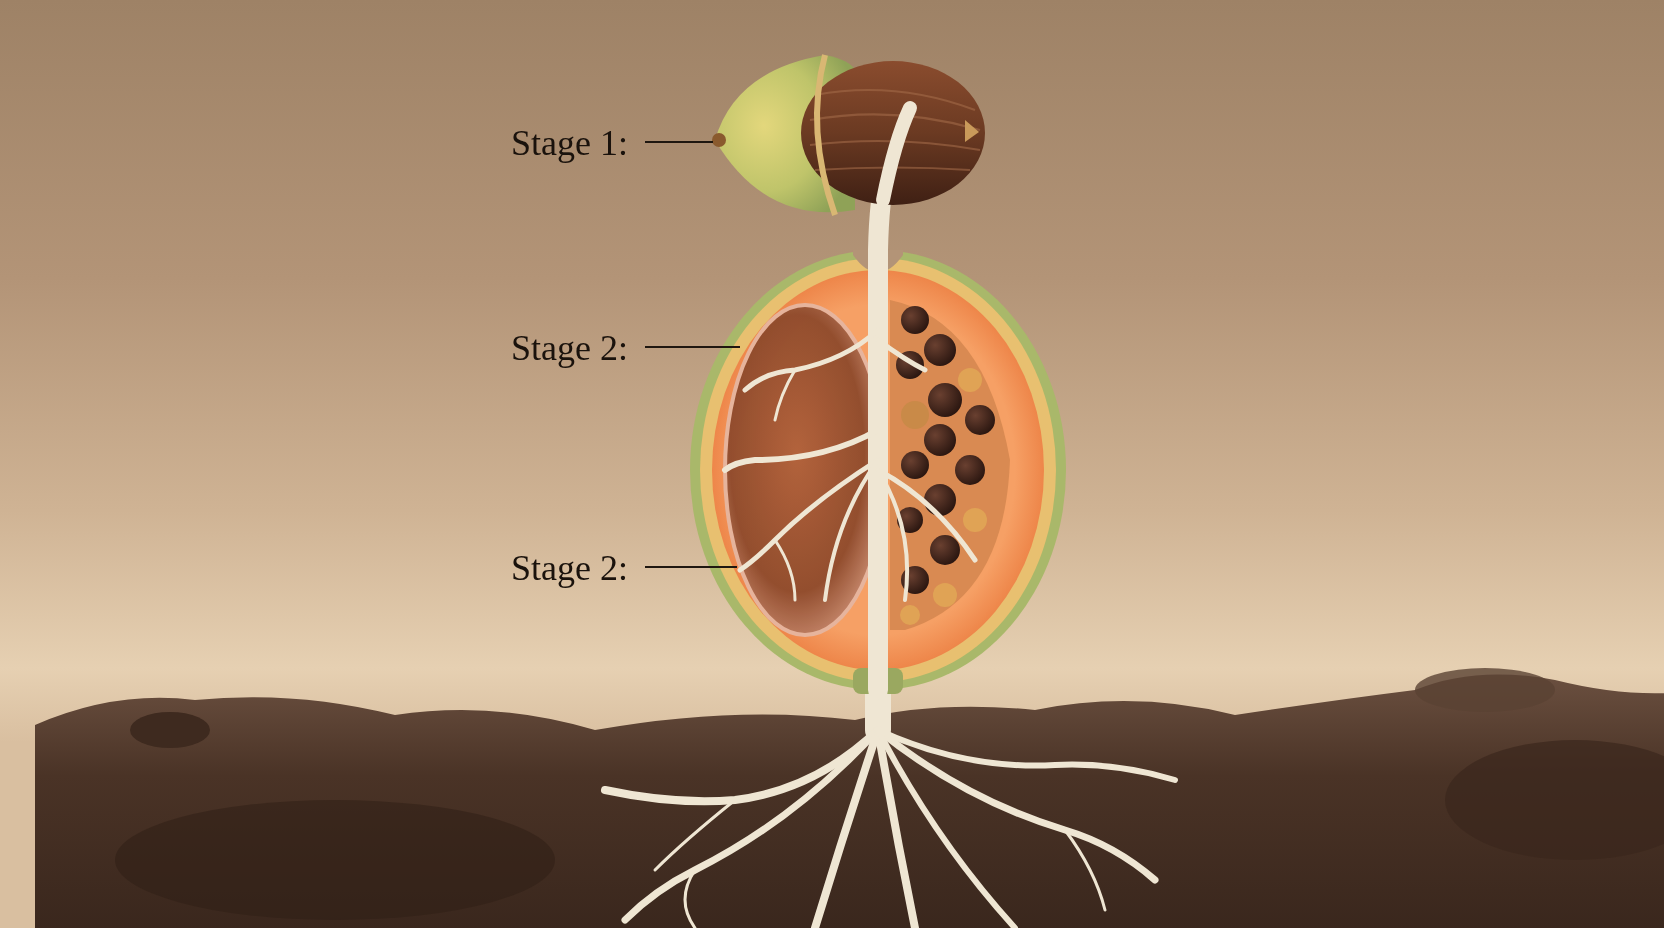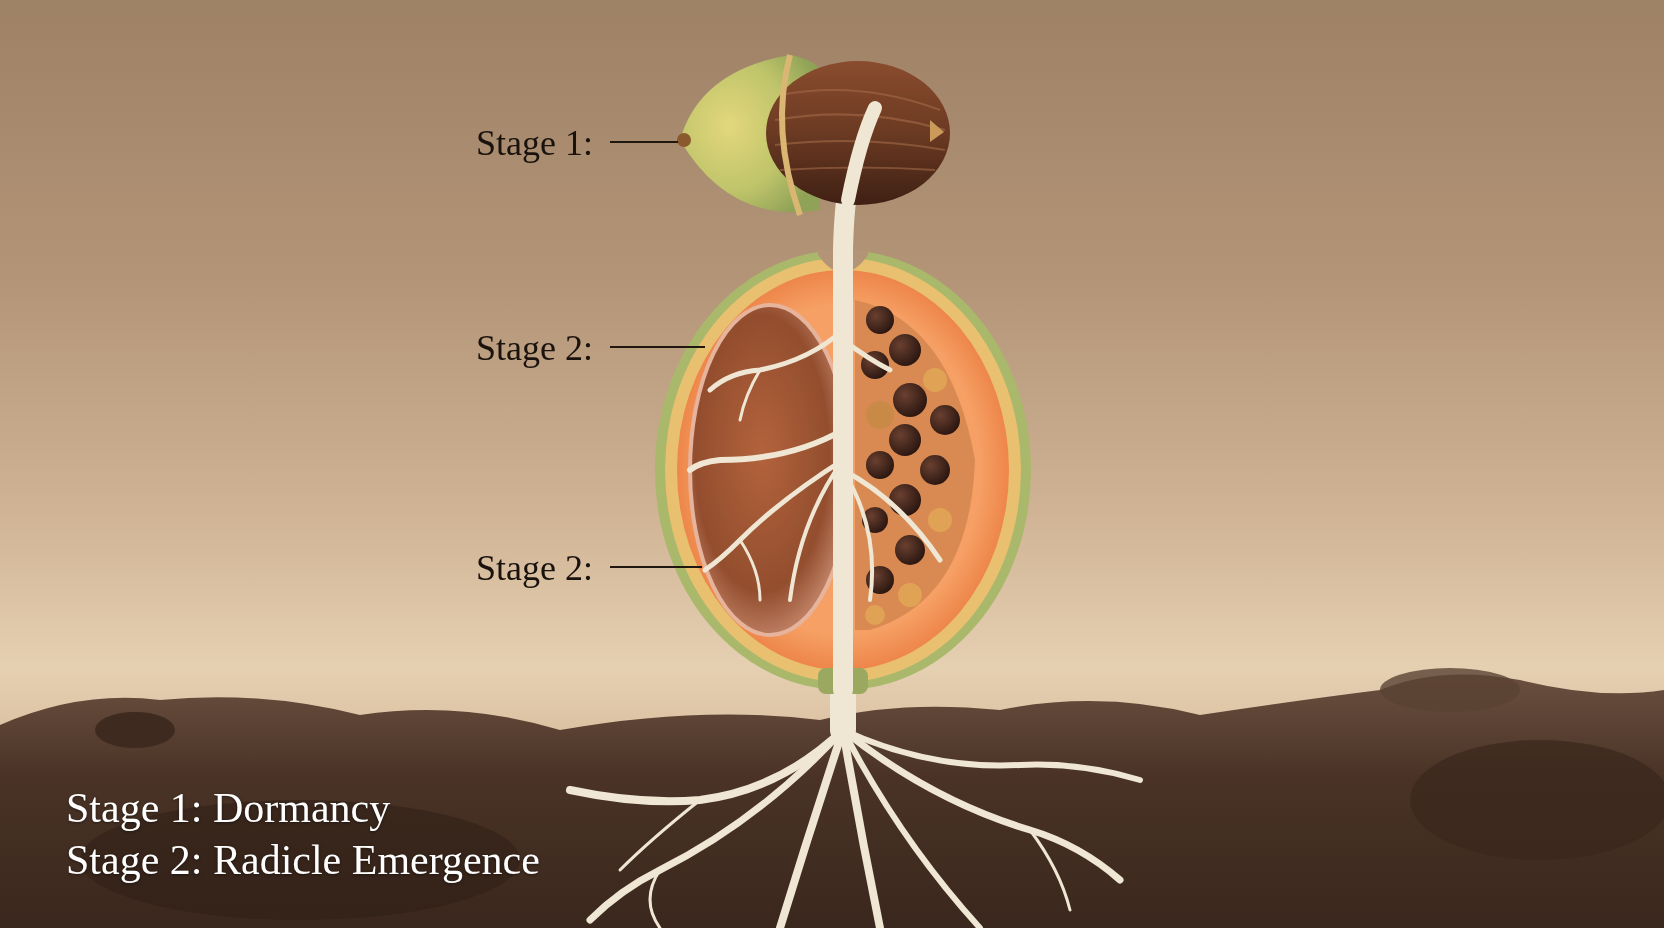--- a/index.html
+++ b/index.html
@@ -1,21 +1,21 @@
 <!DOCTYPE html>
 <html><head>
 <meta charset="utf-8">
 <style>
   html, body { margin: 0; padding: 0; }
   body {
     width: 1664px; height: 928px; overflow: hidden; position: relative;
     font-family: "Liberation Serif", "DejaVu Serif", serif;
     background: linear-gradient(180deg, #9e8266 0%, #b39477 30%, #cfb394 55%, #e6d0b2 72%, #d9bfa0 80%);
   }
-  .stage { position: absolute; inset: 0; }
+  .stage { position: absolute; inset: 0; margin-left: 35px; }
   svg.art { position: absolute; left: 0; top: 0; }
   .callout-label {
     position: absolute; font-size: 36px; color: #1a120c; line-height: 1; white-space: nowrap;
   }
   .callout-line {
     position: absolute; height: 2px; background: #1f1710;
   }
   .legend {
     position: absolute; left: 66px; top: 782px; color: #ffffff; font-size: 42px; line-height: 52px;
     text-shadow: 0 1px 3px rgba(0,0,0,0.45);
@@ -146,17 +146,13 @@
 
   <div class="callout-label" style="left:476px; top:125px;">Stage 1:</div>
   <div class="callout-line" style="left:610px; top:141px; width:68px;"></div>
 
   <div class="callout-label" style="left:476px; top:330px;">Stage 2:</div>
   <div class="callout-line" style="left:610px; top:346px; width:95px;"></div>
 
   <div class="callout-label" style="left:476px; top:550px;">Stage 2:</div>
   <div class="callout-line" style="left:610px; top:566px; width:92px;"></div>
 
-  <div class="legend">
-    <div>Stage 1: Dormancy</div>
-    <div>Stage 2: Radicle Emergence</div>
-  </div>
 </div>
 
 </body></html>

